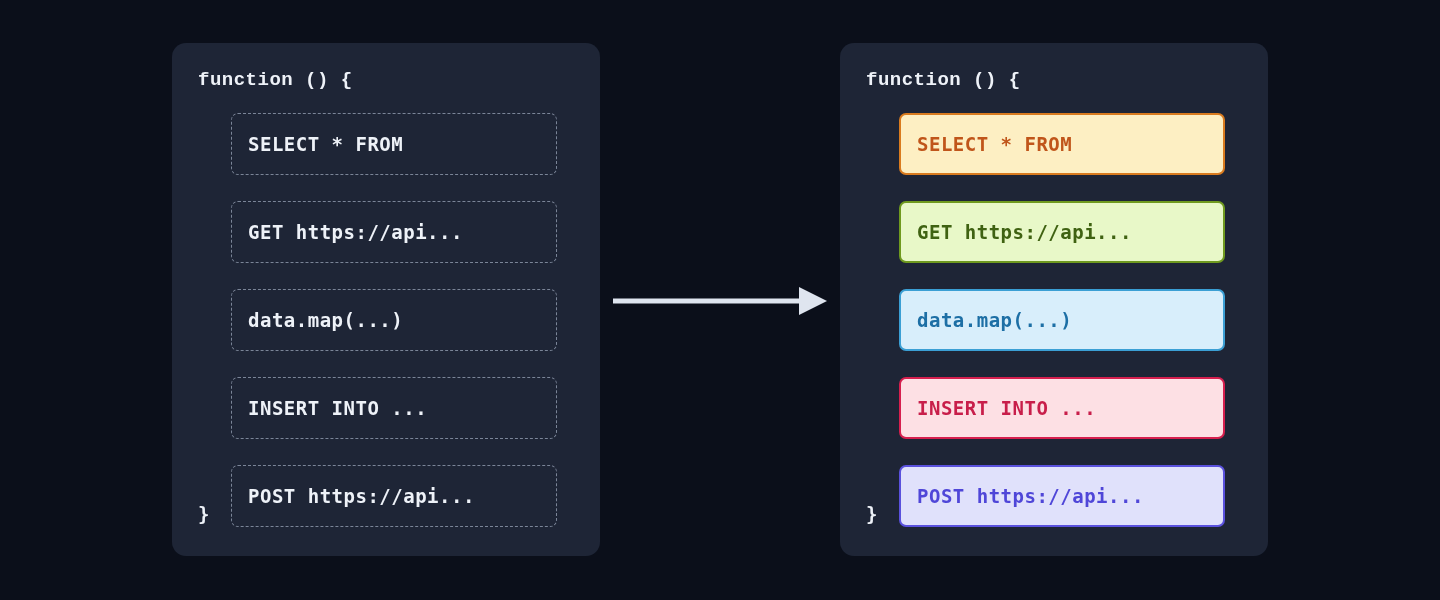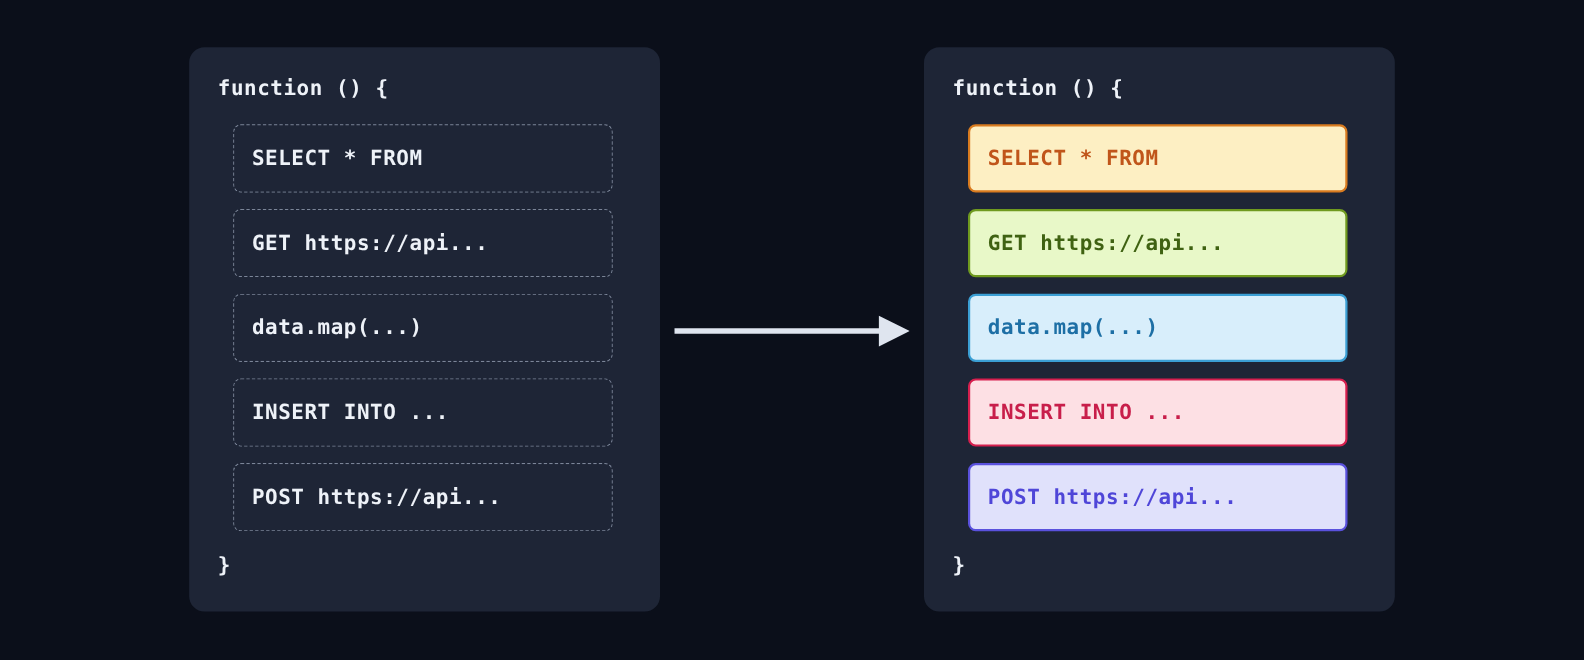--- a/index.html
+++ b/index.html
@@ -37,33 +37,33 @@
   .panel-right { left: 840px; }
 
   .code-line {
     color: #eef2f8;
     font-size: 19px;
     font-weight: 700;
     letter-spacing: 0.5px;
     line-height: 1;
     white-space: pre;
   }
-  .code-line.open  { margin: 0 0 0 0; }
+  .code-line.open  { margin: 0 0 0 0; font-family: Liberation Mono, monospace; }
   .code-line.close { position: absolute; left: 26px; bottom: 0; }
   .panel-left  .code-line.close { bottom: 32px; }
   .panel-right .code-line.close { bottom: 32px; }
 
   .stmt-list {
     position: absolute;
-    left: 40px;
+    left: 59px;
     right: 43px;
     top: 70px;
     display: flex;
     flex-direction: column;
-    gap: 15px;
+    gap: 26px;
   }
 
   
   .stmt {
     box-sizing: border-box;
     height: 62px;
     display: flex;
     align-items: center;
     padding: 0 16px;
     border-radius: 7px;

